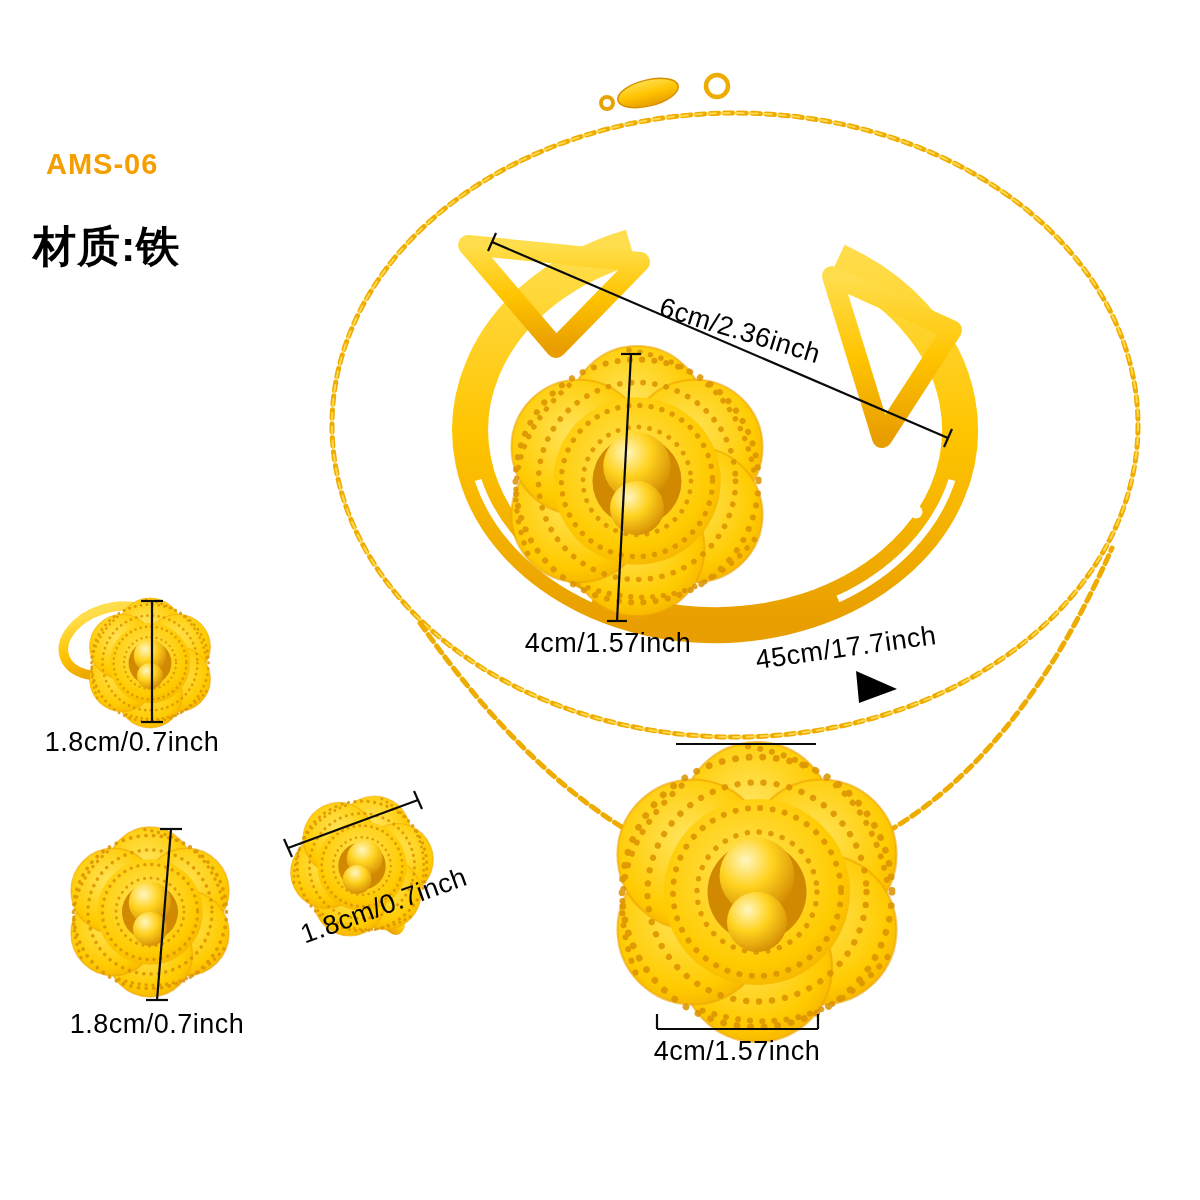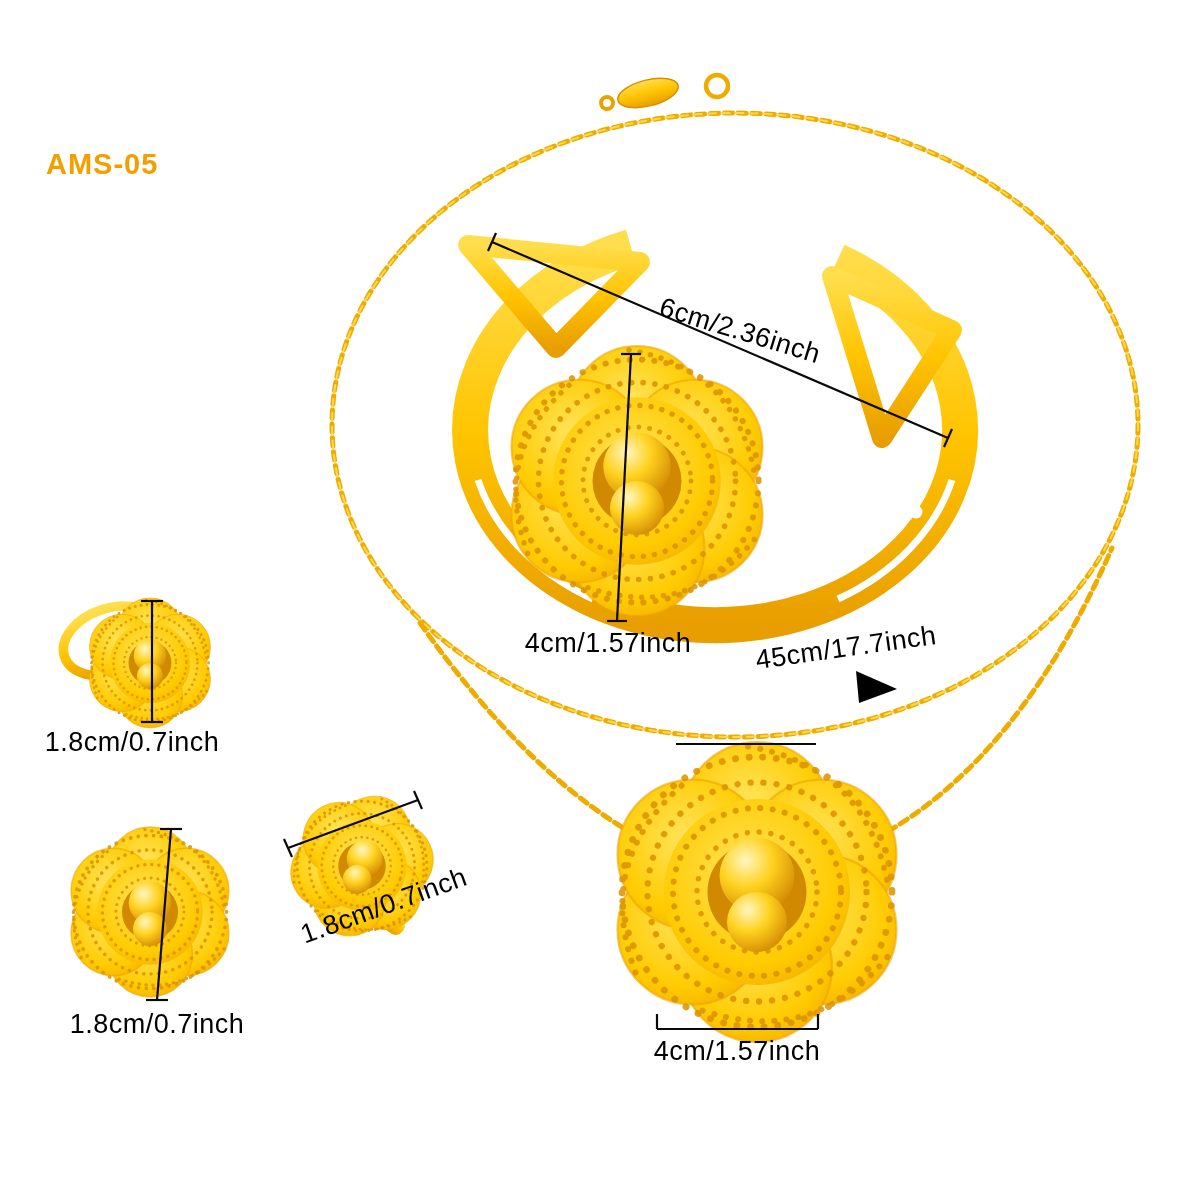--- a/index.html
+++ b/index.html
@@ -161,21 +161,22 @@
       </g>
       <g>
         <line x1="288" y1="848" x2="418" y2="800"></line>
         <line x1="284" y1="839" x2="292" y2="857"></line>
         <line x1="414" y1="791" x2="422" y2="809"></line>
       </g>
       <polygon points="856,671 897,689 859,703" fill="#000000" stroke="none"></polygon>
     </g>
   </svg>
 
-  <div class="sku">AMS-05</div>
+  <div class="sku">AMS-06</div>
+  <div class="spec" id="material">材质:铁</div>
 
   <div class="label" style="left:740px; top:331px; --rot:17deg">6cm/2.36inch</div>
   <div class="label" style="left:608px; top:643px;">4cm/1.57inch</div>
   <div class="label" style="left:846px; top:648px; --rot:-8deg">45cm/17.7inch</div>
   <div class="label" style="left:737px; top:1051px;">4cm/1.57inch</div>
   <div class="label" style="left:132px; top:742px;">1.8cm/0.7inch</div>
   <div class="label" style="left:157px; top:1024px;">1.8cm/0.7inch</div>
   <div class="label" style="left:384px; top:906px; --rot:-20deg">1.8cm/0.7inch</div>
 
 </div>

